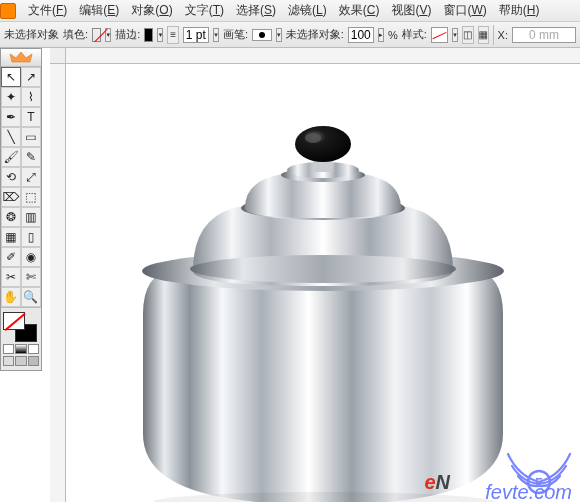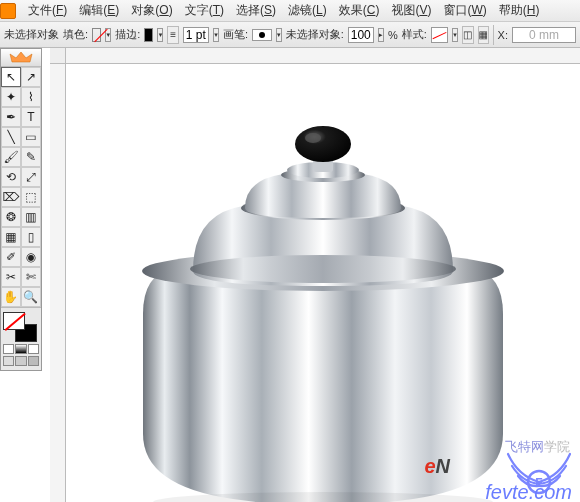--- a/index.html
+++ b/index.html
@@ -50,21 +50,21 @@
 .artboard { position:absolute; left:16px; top:16px; right:0; bottom:0; background:#fff; overflow:hidden; }
 
 
 .pot-wrap { position:absolute; left:50%; top:50px; transform:translateX(-50%); width:420px; }
 
 
 .watermark { position:absolute; right:6px; bottom:4px; display:flex; align-items:center; gap:4px; }
 .wm-wings { width:70px; height:56px; }
 .wm-text { font-size:20px; font-weight:normal; font-style:italic; color:#6a7dff; font-family:Arial,sans-serif; }
 .wm-sub { position:absolute; right:10px; bottom:46px; font-size:13px; color:#8a8fdd; }
-.enet { position:absolute; right:130px; bottom:24px; font-size:20px; font-weight:bold; font-style:italic; }
+.enet { position:absolute; right:130px; bottom:8px; font-size:20px; font-weight:bold; font-style:italic; }
 .enet .e { color:#e03020; }
 .enet .n { color:#444; }
 </style>
 </head>
 <body>
 
 <div class="menubar">
   <div class="logo"></div>
   <div class="menu-item"><span>文件</span>(<u>F</u>)</div>
   <div class="menu-item"><span>编辑</span>(<u>E</u>)</div>
@@ -221,23 +221,20 @@
         <ellipse cx="200" cy="24" rx="8" ry="5" fill="#555" opacity="0.8"></ellipse>
 
         <ellipse cx="210" cy="388" rx="170" ry="10" fill="#000" opacity="0.06"></ellipse>
       </svg>
     </div>
 
     <div class="enet">
       <span class="e">e</span><span class="n">N</span>
     </div>
 
-    <div class="wm-sub">
-      <span>飞特网</span><span style="color:#bbb">学院</span>
-    </div>
     <div class="watermark">
       <svg class="wm-wings" viewBox="0 0 70 56">
         <g fill="none" stroke="#7a86ff" stroke-width="2.2" stroke-linecap="round">
           <path d="M35 40 Q14 34 4 12"></path>
           <path d="M35 42 Q18 40 8 24"></path>
           <path d="M35 44 Q22 45 14 34"></path>
           <path d="M35 40 Q56 34 66 12"></path>
           <path d="M35 42 Q52 40 62 24"></path>
           <path d="M35 44 Q48 45 56 34"></path>
         </g>

